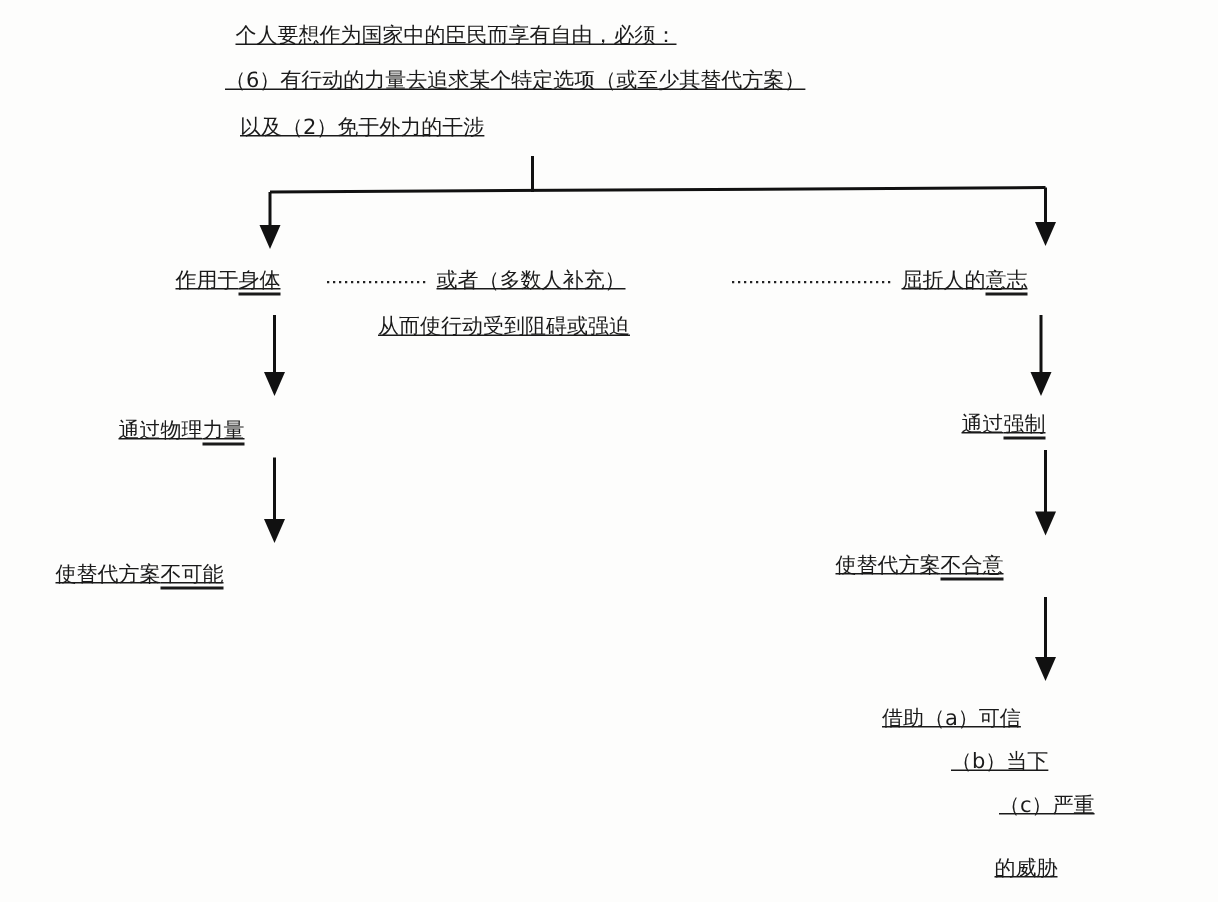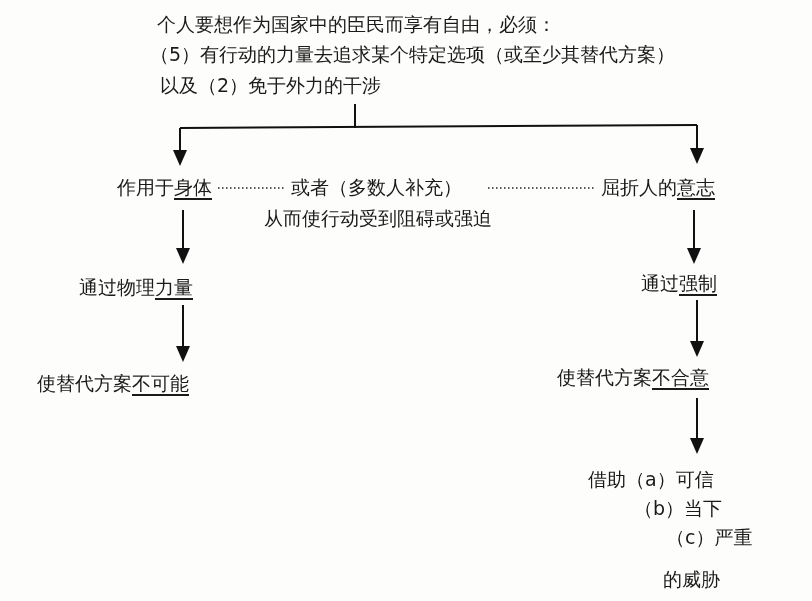--- a/index.html
+++ b/index.html
@@ -1,18 +1,18 @@
 <!DOCTYPE html>
 <html><head>
 <meta charset="utf-8">
 <style>
   html, body { margin:0; padding:0; }
   body { width:812px; height:601px; background:#fdfdfc; position:relative; overflow:hidden;
          font-family:"DejaVu Sans","Liberation Sans",sans-serif; color:#1a1a1a; }
-  .t { position:absolute; font-size:19px; line-height:24px; white-space:nowrap; }
+  .t { position:absolute; font-size:14px; line-height:24px; white-space:nowrap;text-decoration:underline; }
   .u { text-decoration:underline; text-underline-offset:4px; text-decoration-thickness:1.5px; }
   svg { position:absolute; left:0; top:0; }
 </style>
 </head>
 <body>
 
 <svg width="812" height="601">
   <defs>
     <marker id="ah" markerWidth="8" markerHeight="8" refX="4" refY="7" orient="auto" markerUnits="userSpaceOnUse">
     </marker>
@@ -43,28 +43,28 @@
     <polygon points="690,341 704,341 697,357"></polygon>
     <polygon points="690,438 704,438 697,454"></polygon>
   </g>
   <g stroke="#222" stroke-width="1.5" stroke-dasharray="1.5,2.5">
     <line x1="218" y1="188" x2="285" y2="188"></line>
     <line x1="488" y1="188" x2="596" y2="188"></line>
   </g>
 </svg>
 
 <div class="t" style="left:157px;top:12px;">个人要想作为国家中的臣民而享有自由，必须：</div>
-<div class="t" style="left:150px;top:42px;">（5）有行动的力量去追求某个特定选项（或至少其替代方案）</div>
+<div class="t" style="left:150px;top:42px;">（6）有行动的力量去追求某个特定选项（或至少其替代方案）</div>
 <div class="t" style="left:160px;top:73px;">以及（2）免于外力的干涉</div>
 
 <div class="t" style="left:97px;top:175px;margin-left:20px;">
   <span>作用于</span><span class="u">身体</span>
 </div>
 <div class="t" style="left:291px;top:175px;">或者（多数人补充）</div>
-<div class="t" style="left:264px;top:206px;">从而使行动受到阻碍或强迫</div>
+<div class="t" style="left:252px;top:206px;">从而使行动受到阻碍或强迫</div>
 <div class="t" style="left:601px;top:175px;">
   <span>屈折人的</span><span class="u">意志</span>
 </div>
 
 <div class="t" style="left:79px;top:275px;">
   <span>通过物理</span><span class="u">力量</span>
 </div>
 <div class="t" style="left:641px;top:271px;">
   <span>通过</span><span class="u">强制</span>
 </div>

